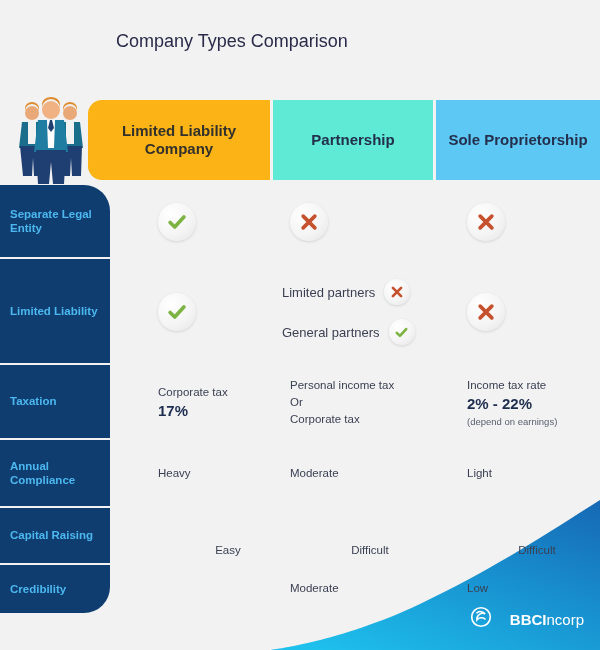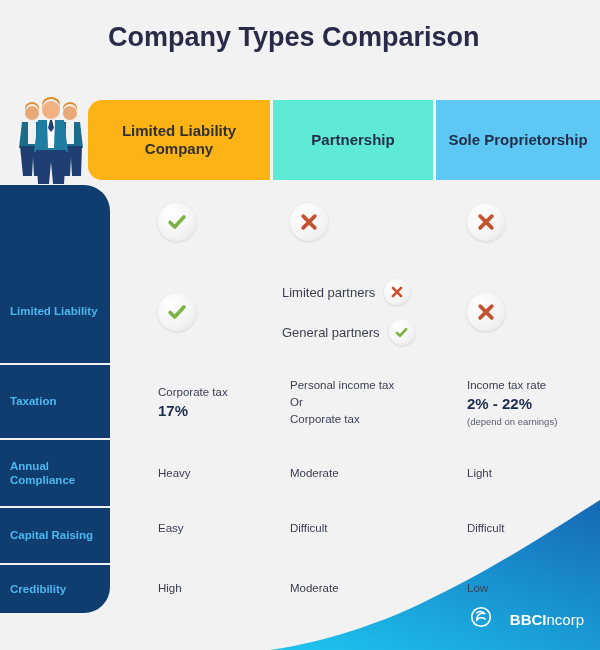--- a/index.html
+++ b/index.html
@@ -24,21 +24,21 @@
   .title-block{position:absolute;left:100px;top:16px;z-index:5;}
   .title-country{
     font-size:29px;font-weight:bold;letter-spacing:1px;
     color:#4b90e6;
     -webkit-text-stroke:2.2px #23244a;
     paint-order:stroke fill;
     line-height:1;
     margin:0 0 7px 0;
   }
   .title-main{
-    font-size:27px;font-weight:bold;color:#2a2a4a;line-height:1;margin:8px;
+    font-size:18px;font-weight:normal;color:#2a2a4a;line-height:1;margin:16px;
   }
 
   
   .people{position:absolute;left:14px;top:96px;width:74px;height:88px;z-index:6;}
 
   
   .tabs{position:absolute;left:88px;top:100px;width:581px;height:80px;display:flex;gap:3px;z-index:4;border-radius:11px;}
   .tab{
     display:flex;align-items:center;justify-content:center;text-align:center;
     font-size:15px;font-weight:bold;line-height:1.2;
@@ -149,20 +149,21 @@
     </svg>
   </div>
 
   <div class="tabs">
     <div class="tab tab-llc">Limited Liability Company</div>
     <div class="tab tab-ptn">Partnership</div>
     <div class="tab tab-sp">Sole Proprietorship</div>
   </div>
 
   <div class="sidebar">
+    <div class="crit" style="top:0px;height:74px;">Separate Legal Entity</div>
     <div class="crit" style="top:74px;height:106px;">Limited Liability</div>
     <div class="crit" style="top:180px;height:75px;">Taxation</div>
     <div class="crit" style="top:255px;height:68px;">Annual Compliance</div>
     <div class="crit" style="top:323px;height:57px;">Capital Raising</div>
     <div class="crit" style="top:380px;height:48px;">Credibility</div>
   </div>
 
   <div class="rows">
 
     <div class="row" style="top:0px;height:74px;">
@@ -248,36 +249,33 @@
         <div class="txt">Heavy</div>
       </div>
       <div class="cell c2">
         <div class="txt">Moderate</div>
       </div>
       <div class="cell c3">
         <div class="txt">Light</div>
       </div>
     </div>
 
-    <div class="row" style="top:315px;height:57px;">
+    <div class="row" style="top:337px;height:57px;text-align:center;">
       <div class="cell c1">
         <div class="txt">Easy</div>
       </div>
       <div class="cell c2">
         <div class="txt">Difficult</div>
       </div>
       <div class="cell c3">
         <div class="txt">Difficult</div>
       </div>
     </div>
 
     <div class="row" style="top:380px;height:48px;">
-      <div class="cell c1">
-        <div class="txt">High</div>
-      </div>
       <div class="cell c2">
         <div class="txt">Moderate</div>
       </div>
       <div class="cell c3">
         <div class="txt">Low</div>
       </div>
     </div>
 
   </div>
 

